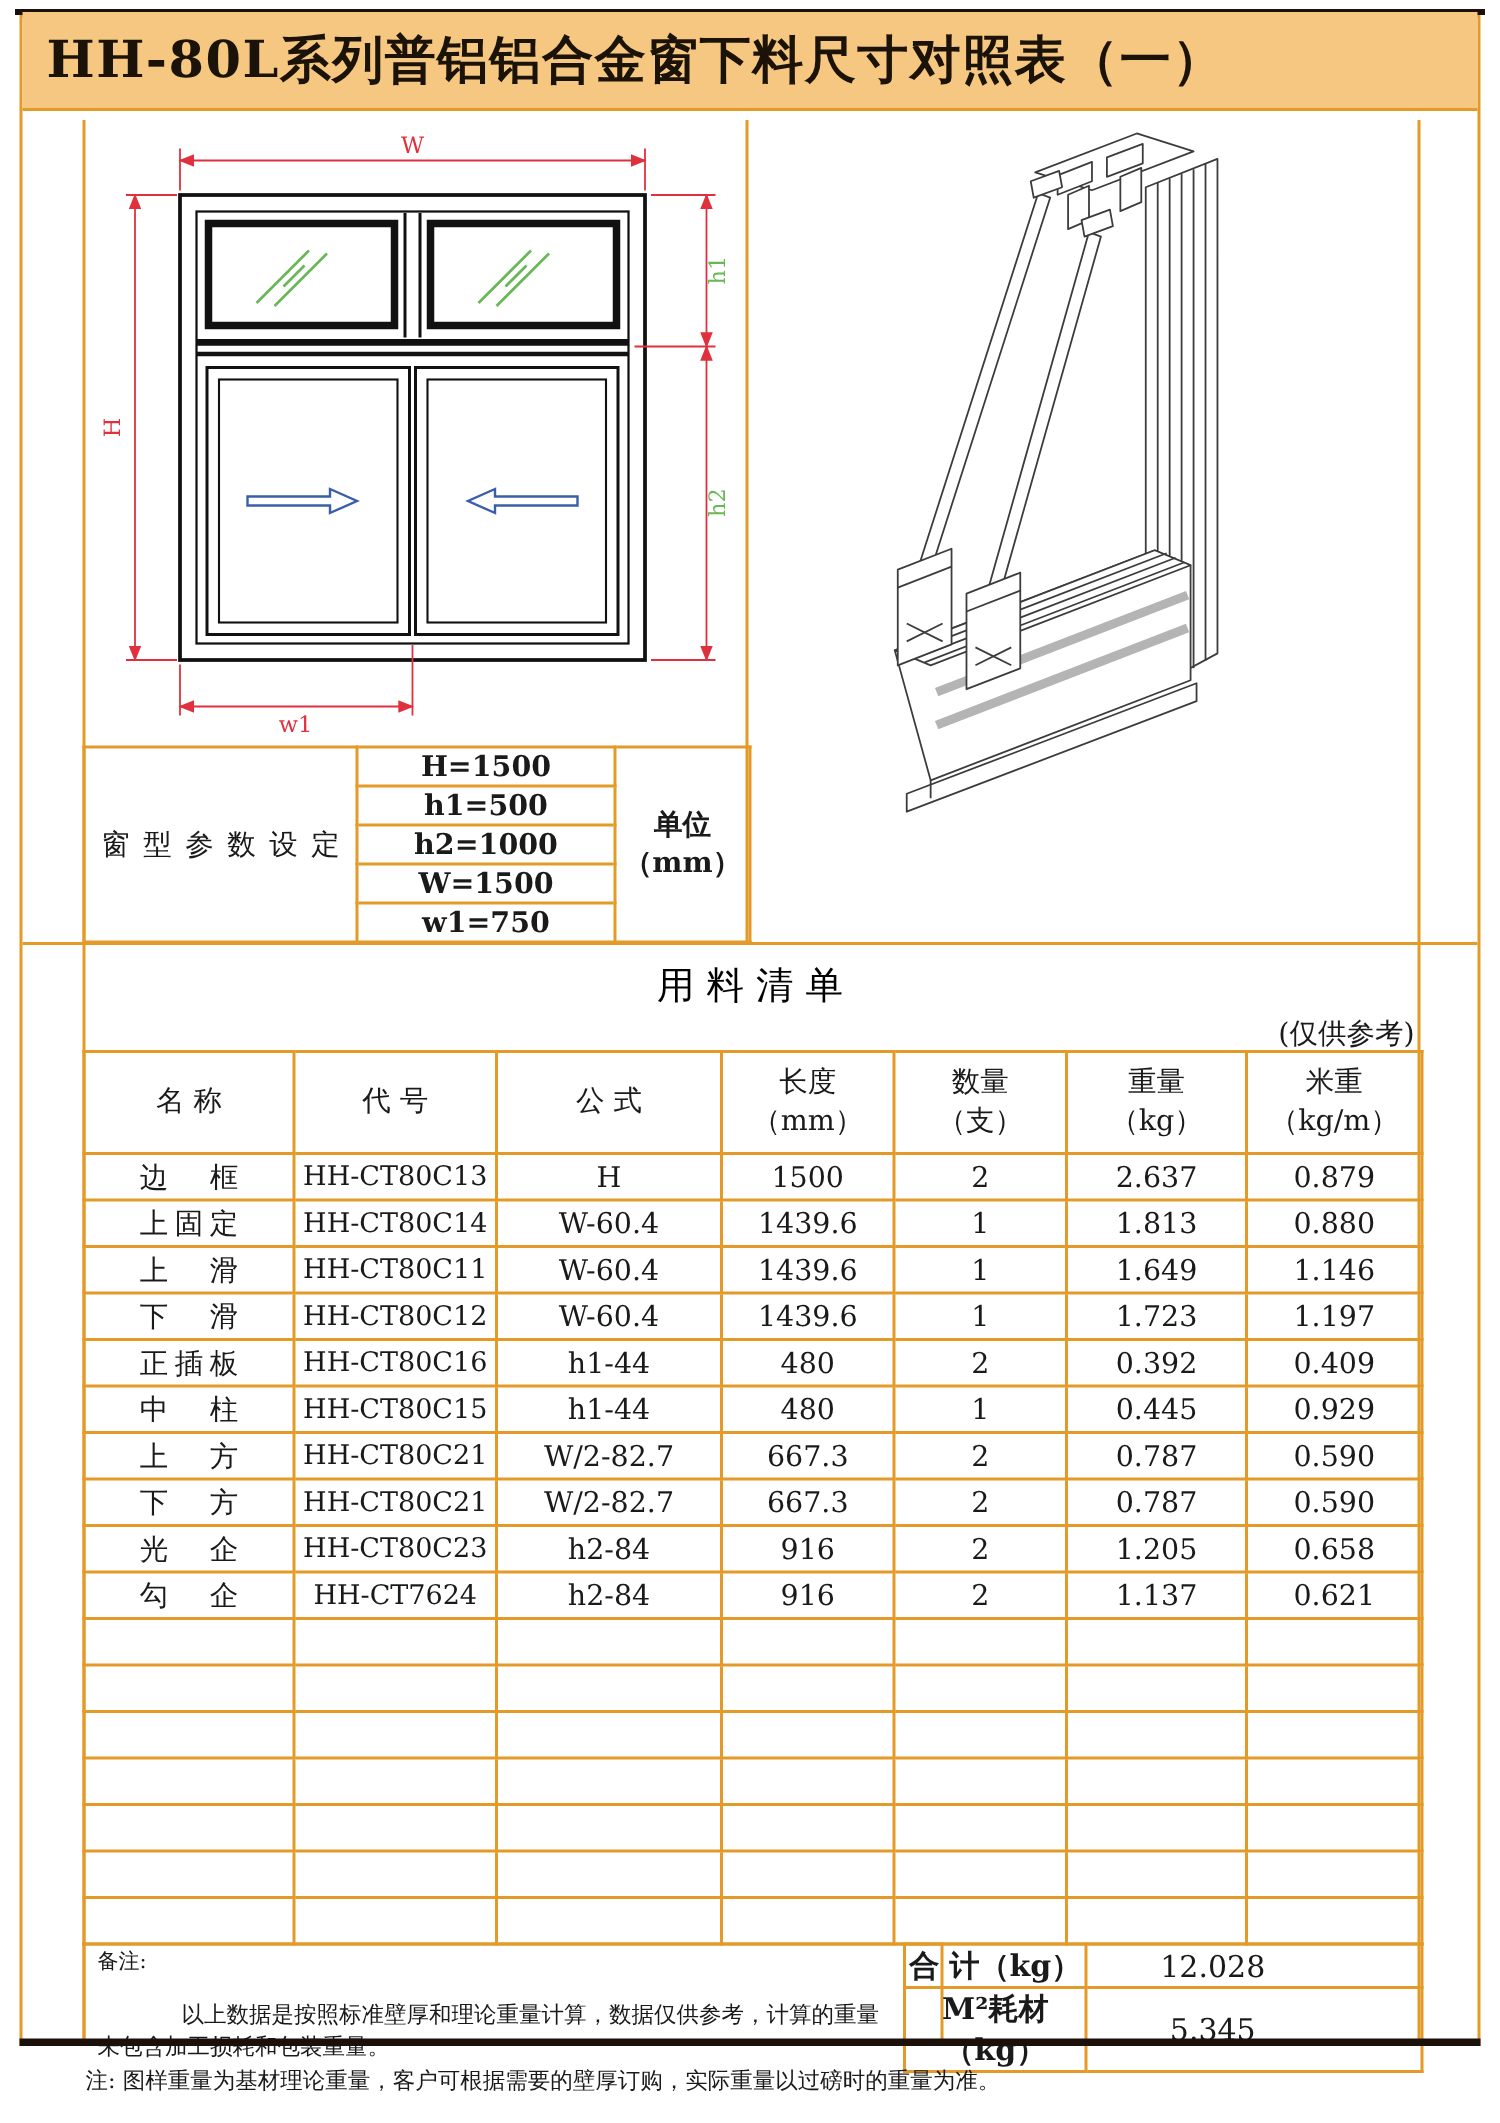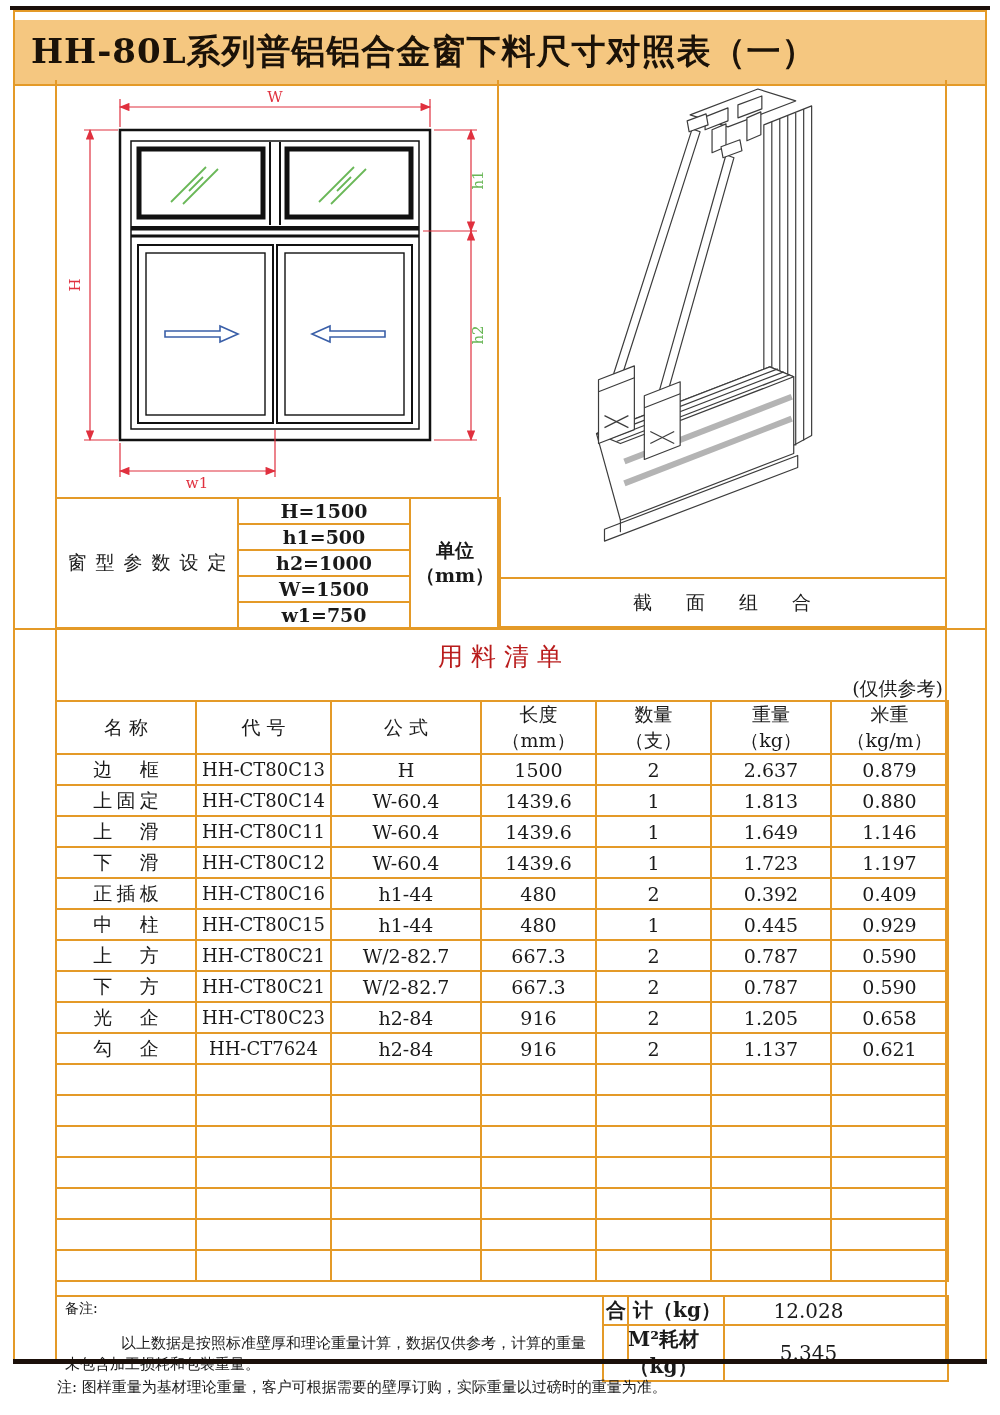--- a/index.html
+++ b/index.html
@@ -12,46 +12,46 @@
     --ink:#1a1a1a;
   }
   *{margin:0;padding:0;box-sizing:border-box;}
   body{background:#fff;font-family:"DejaVu Serif","Liberation Serif",serif;color:var(--ink);}
   .sheet{position:relative;width:1000px;height:1415px;background:#fff;overflow:hidden;}
 
   .top-rule{position:absolute;left:10px;top:6px;width:980px;height:4px;background:var(--dark);}
   .frame{position:absolute;left:13px;top:10px;width:974px;height:1354px;border:2px solid var(--accent);}
   .bottom-band{position:absolute;left:13px;top:1359px;width:974px;height:5px;background:var(--dark);}
 
-  .title-bar{position:absolute;left:15px;top:20px;width:970px;height:66px;background:var(--title-bg);
+  .title-bar{position:absolute;left:15px;top:8px;width:970px;height:66px;background:var(--title-bg);
     border-bottom:2px solid var(--accent);display:flex;align-items:center;}
   .title-bar h1{font-size:34px;font-weight:bold;color:#1b1208;padding-left:16px;letter-spacing:1px;white-space:nowrap;}
 
   .v-line{position:absolute;width:2px;background:var(--accent);}
   .h-line{position:absolute;height:2px;background:var(--accent);}
 
   .elev-svg{position:absolute;left:40px;top:85px;}
   .cross-svg{position:absolute;left:500px;top:85px;}
 
   .param-table{position:absolute;left:55px;top:497px;width:444px;height:132px;border-collapse:collapse;table-layout:fixed;}
   .param-table td{border:2px solid var(--accent);text-align:center;vertical-align:middle;font-size:19px;}
   .param-table .p-label{letter-spacing:9px;padding-left:9px;}
   .param-table .p-value{font-weight:bold;}
   .param-table .p-unit{font-weight:bold;line-height:1.3;}
 
   .section-label-box{position:absolute;left:497px;top:577px;width:450px;height:51px;border:2px solid var(--accent);
     display:flex;align-items:center;justify-content:center;font-size:19px;letter-spacing:14px;padding-left:14px;}
 
-  .mat-title{position:absolute;left:55px;top:640px;width:890px;text-align:center;font-size:25px;color:#b91c1c;}
+  .mat-title{position:absolute;left:55px;top:640px;width:890px;text-align:center;font-size:25px;color:#000000;}
   .mat-ref{position:absolute;left:55px;top:676px;width:888px;text-align:right;font-size:19px;}
 
   .mat-table{position:absolute;left:55px;top:700px;width:892px;border-collapse:collapse;table-layout:fixed;}
   .mat-table th,.mat-table td{border:2px solid var(--accent);text-align:center;vertical-align:middle;
     font-weight:normal;font-size:19px;overflow:hidden;white-space:nowrap;}
-  .mat-table thead tr{height:53px;}
+  .mat-table thead tr{height:68px;}
   .mat-table thead div{line-height:1.35;}
   .mat-table tbody tr{height:31px;}
   .mat-table td.code{font-size:18px;}
   .jname{display:inline-block;width:3.45em;text-align:justify;text-align-last:justify;}
 
   .notes-box{position:absolute;left:55px;top:1295px;width:574px;height:67px;border:2px solid var(--accent);
     padding:2px 8px;font-size:15px;line-height:1.42;}
   .notes-box .nlabel{font-size:14px;}
   .notes-box .l1{text-indent:56px;margin-top:14px;}
 
@@ -178,23 +178,20 @@
 
       <path d="M110,300 L192,44 L200,47 L118,303 Z" fill="#fff"></path>
       <path d="M187,36 L206,29 L208,40 L189,47 Z" fill="#fff"></path>
       <path d="M98,296 L134,282 L134,346 L98,360 Z" fill="#fff"></path>
       <line x1="98" y1="308" x2="134" y2="294"></line>
       <line x1="104" y1="332" x2="128" y2="344"></line>
       <line x1="128" y1="332" x2="104" y2="344"></line>
     </g>
   </svg>
 
-  <div class="section-label-box">
-    <span>截 面 组 合</span>
-  </div>
 
   <table class="param-table">
     <colgroup>
         <col style="width:182px">
         <col style="width:172px">
         <col style="width:90px">
       </colgroup>
     <tbody>
         <tr>
           <td rowspan="5" class="p-label">窗型参数设定</td>

